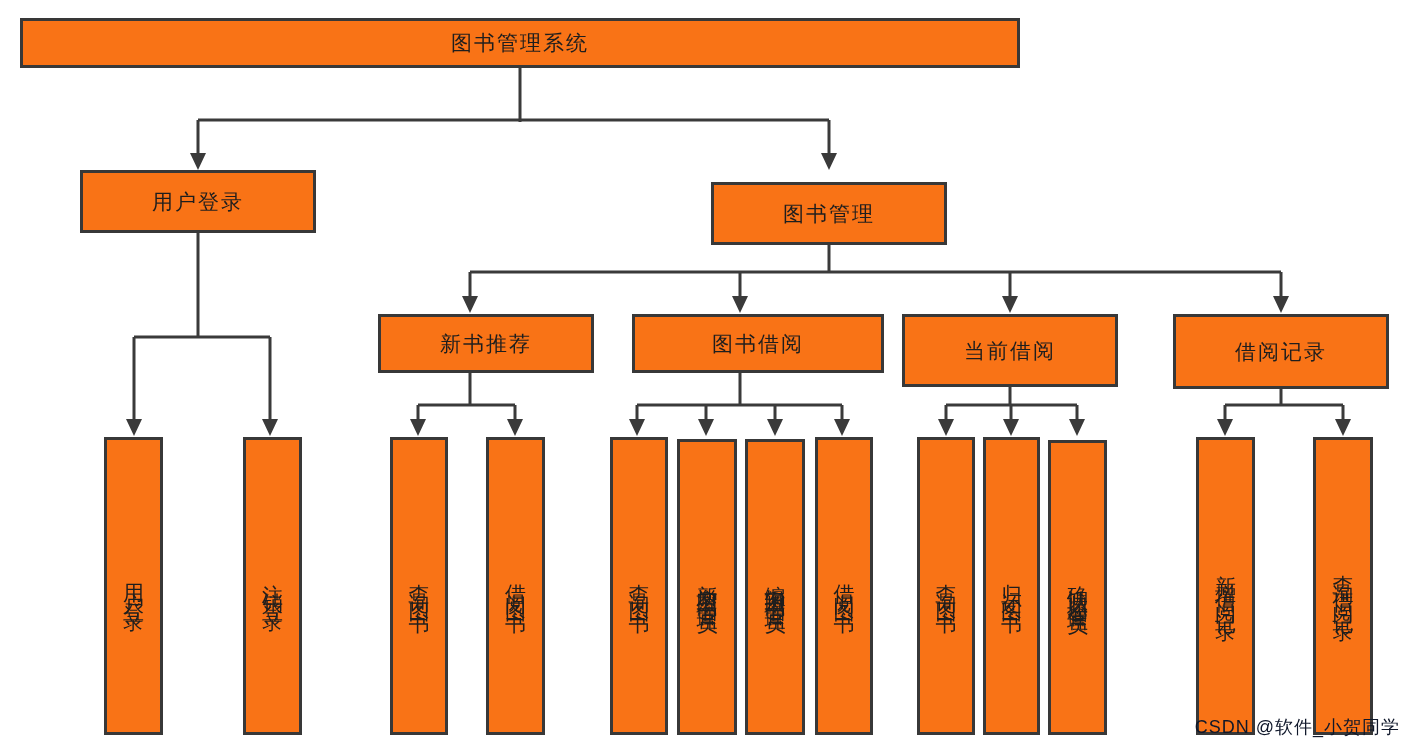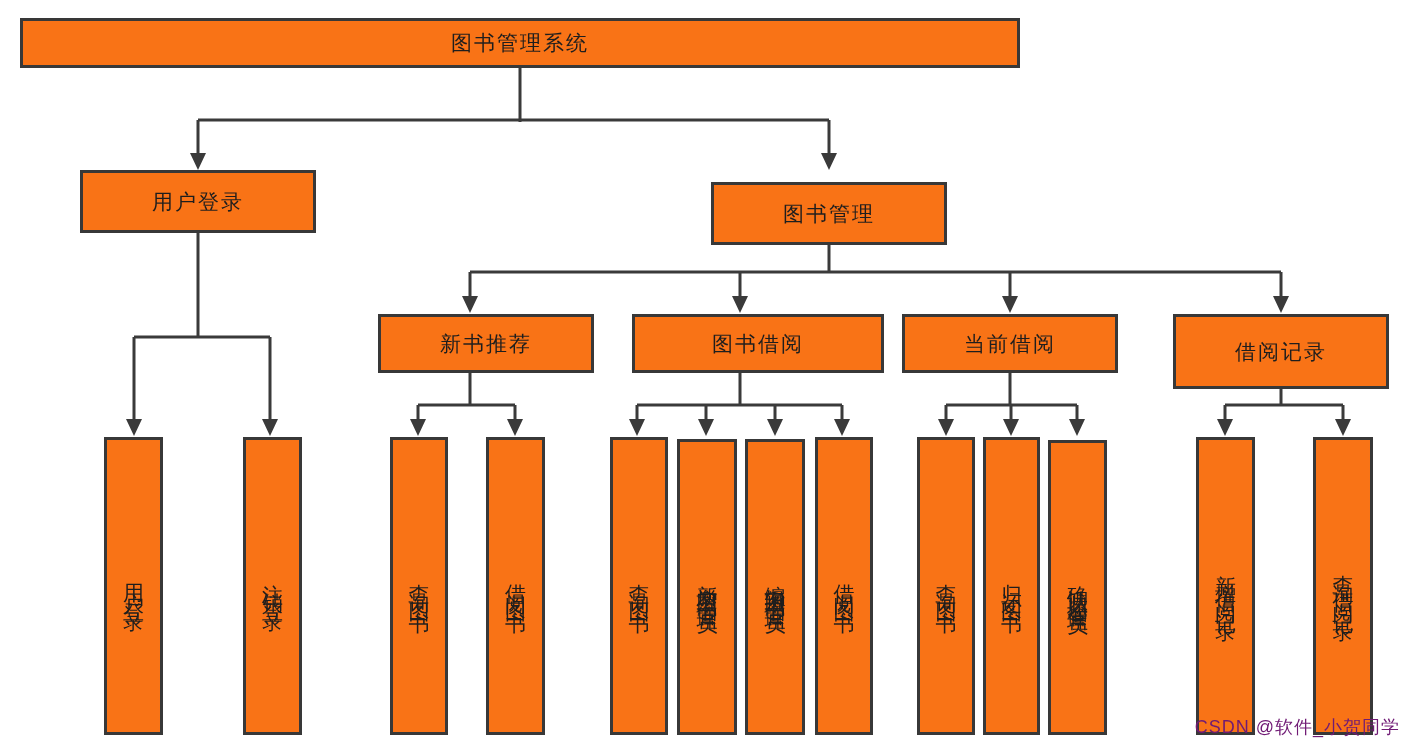--- a/index.html
+++ b/index.html
@@ -16,38 +16,38 @@
   }
   .hlabel{font-size:21px;letter-spacing:2px;white-space:nowrap;}
   .leaf{writing-mode:vertical-rl;text-orientation:mixed;font-size:21px;letter-spacing:0.45em;}
   .leaf.tight{letter-spacing:0.2em;}
   
   .n-root   {left:20px;  top:18px;  width:1000px;height:50px;}
   .n-login  {left:80px;  top:170px; width:236px; height:63px;}
   .n-mgmt   {left:711px; top:170px; width:236px; height:63px;margin-top:12px;}
   .n-newbook{left:378px; top:314px; width:216px; height:59px;}
   .n-borrow {left:632px; top:314px; width:252px; height:59px;}
-  .n-current{left:902px; top:314px; width:216px; height:59px;}
+  .n-current{left:902px; top:314px; width:216px; height:73px;}
   .n-records{left:1173px;top:314px; width:216px; height:75px;}
   .n-l1 {left:104px; top:437px;width:59px;height:298px;}
   .n-l2 {left:243px; top:437px;width:59px;height:298px;}
   .n-l3 {left:390px; top:437px;width:58px;height:298px;}
   .n-l4 {left:486px; top:437px;width:59px;height:298px;}
   .n-l5 {left:610px; top:437px;width:58px;height:298px;}
   .n-l6 {left:677px; top:439px;width:60px;height:296px;}
   .n-l7 {left:745px; top:439px;width:60px;height:296px;}
   .n-l8 {left:815px; top:437px;width:58px;height:298px;}
   .n-l9 {left:917px; top:437px;width:58px;height:298px;}
   .n-l10{left:983px; top:437px;width:57px;height:298px;}
   .n-l11{left:1048px;top:440px;width:59px;height:295px;}
   .n-l12{left:1196px;top:437px;width:59px;height:298px;}
   .n-l13{left:1313px;top:437px;width:60px;height:298px;}
   .watermark{
     position:absolute;right:5px;bottom:8px;z-index:5;
-    font-size:18px;letter-spacing:1px;color:#701a75;white-space:nowrap;text-align:right;
+    font-size:18px;letter-spacing:1px;color:#0f172a;white-space:nowrap;text-align:right;
   }
 </style>
 </head>
 <body>
 
 <div class="canvas">
 
   <svg class="wires" viewBox="0 0 1405 747" xmlns="http://www.w3.org/2000/svg">
     <path d="M520 68 V122
              M198 120 H829

